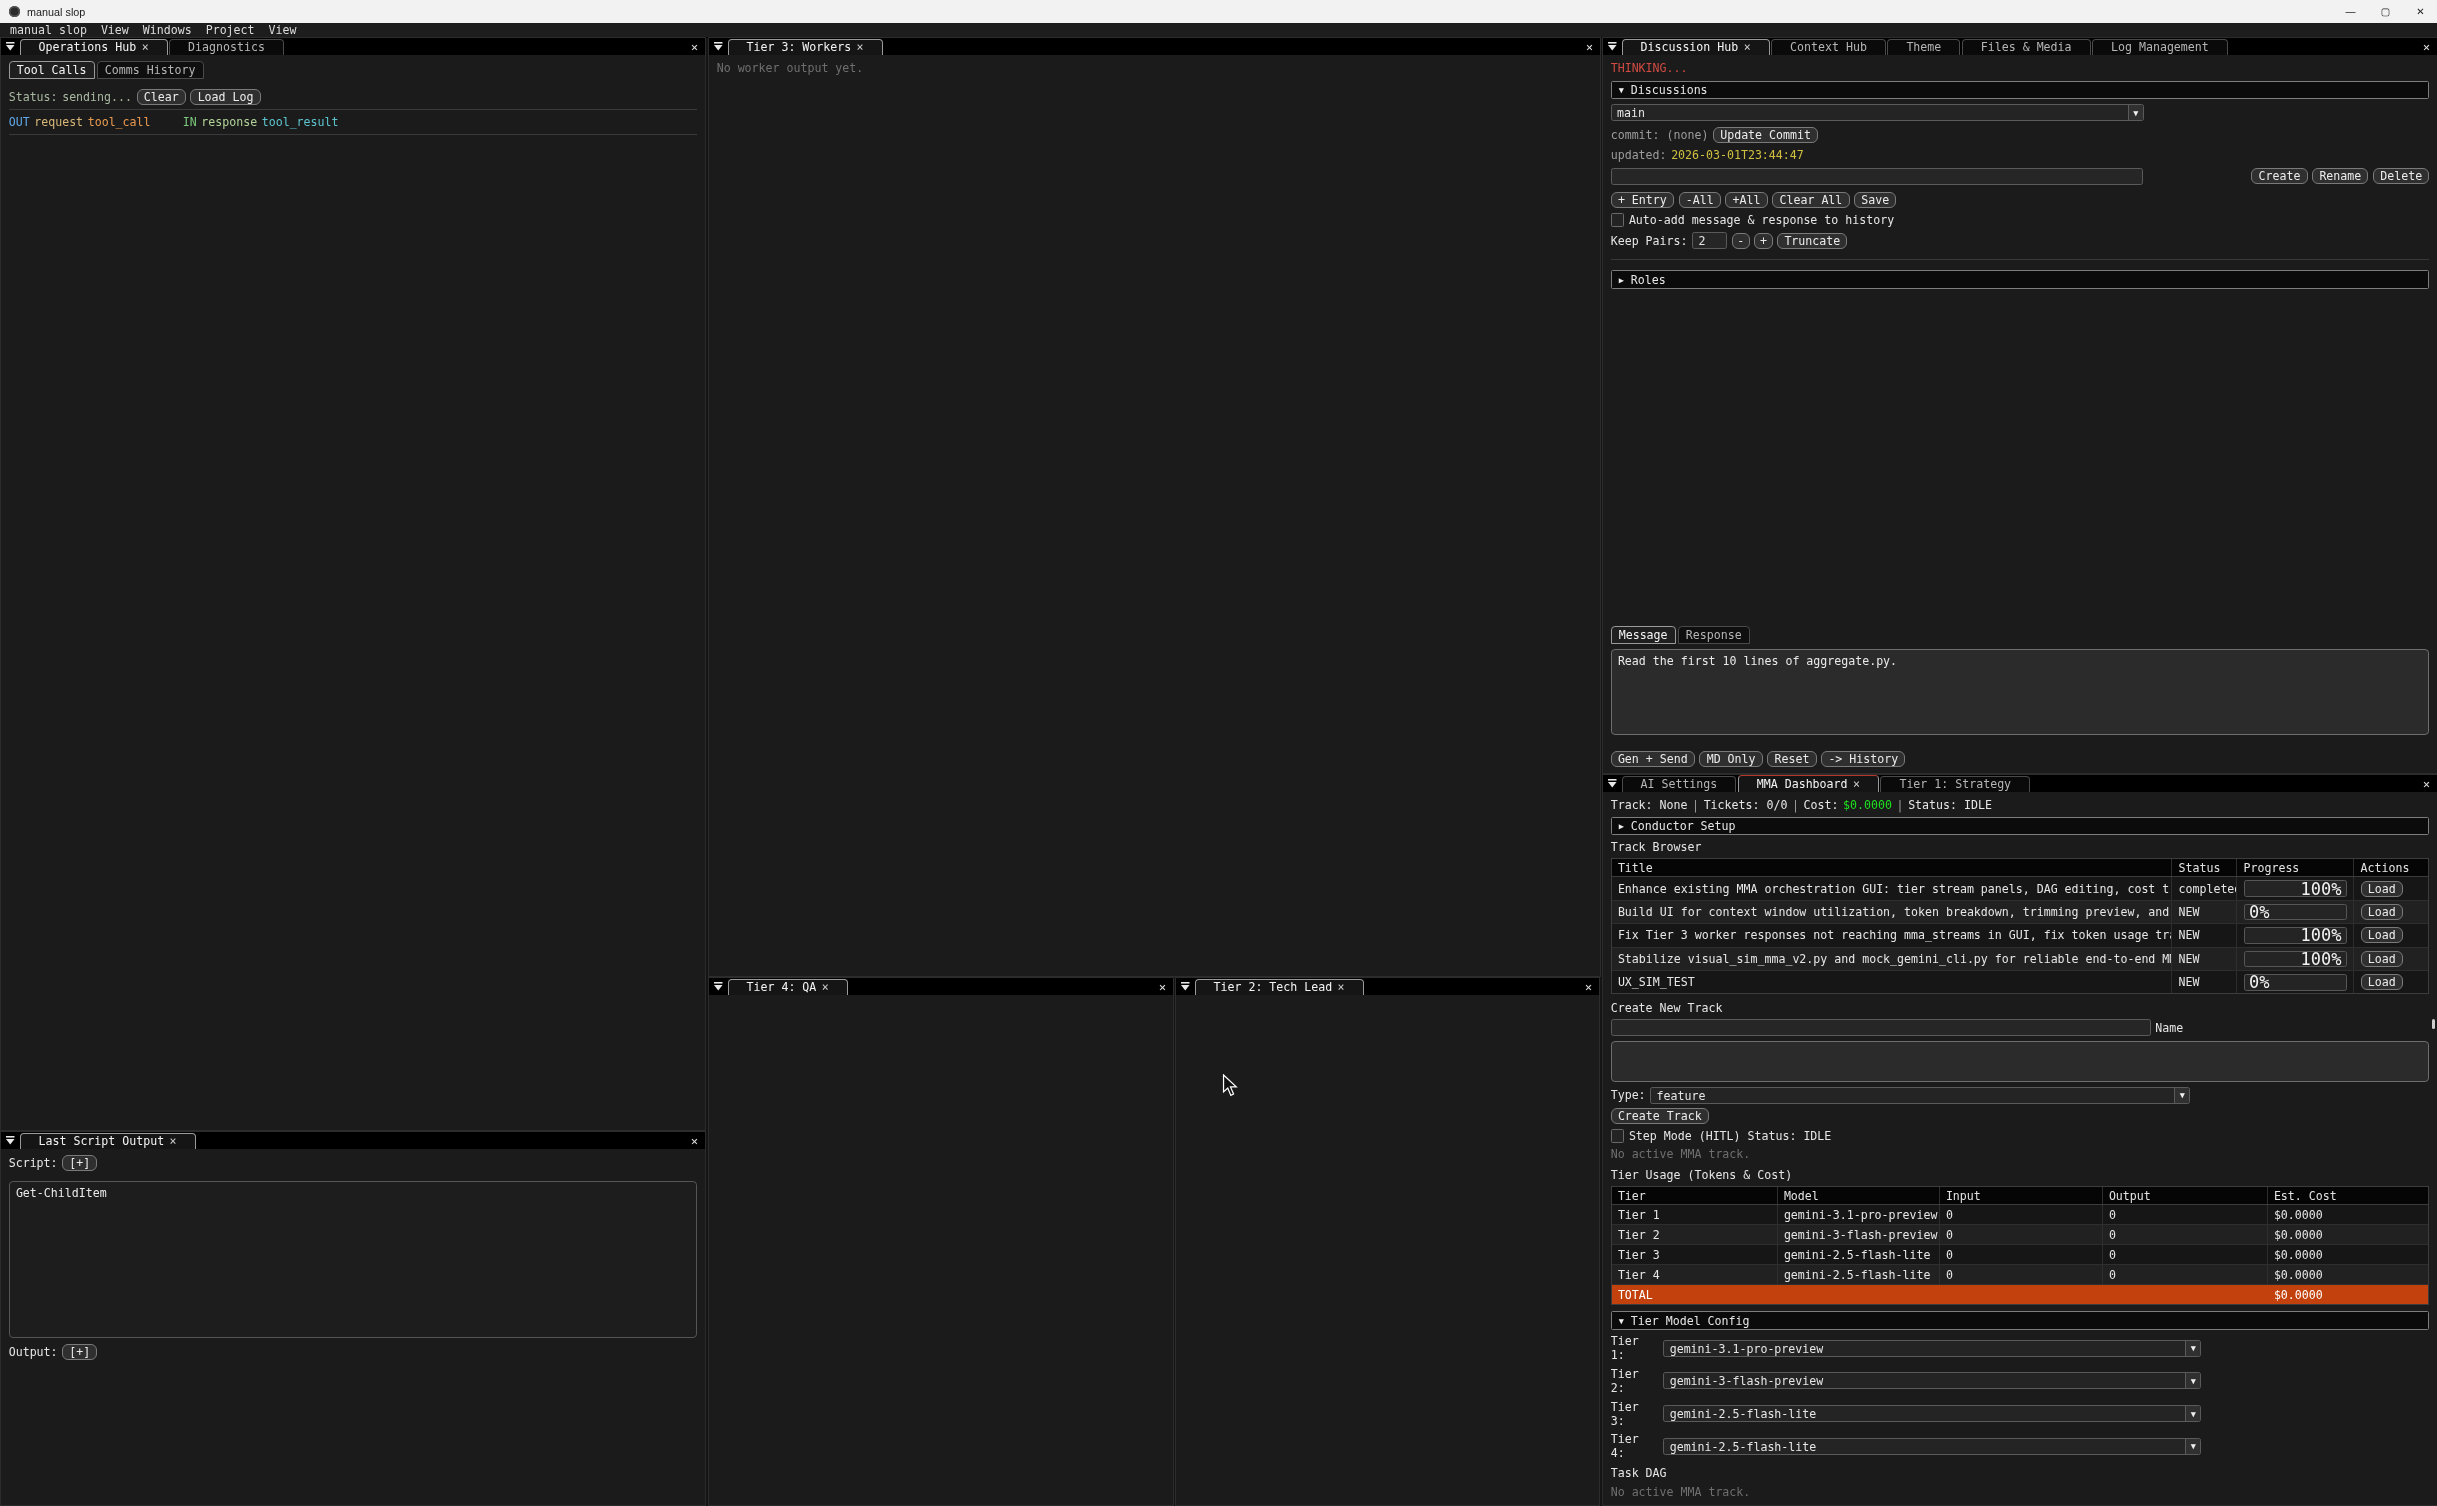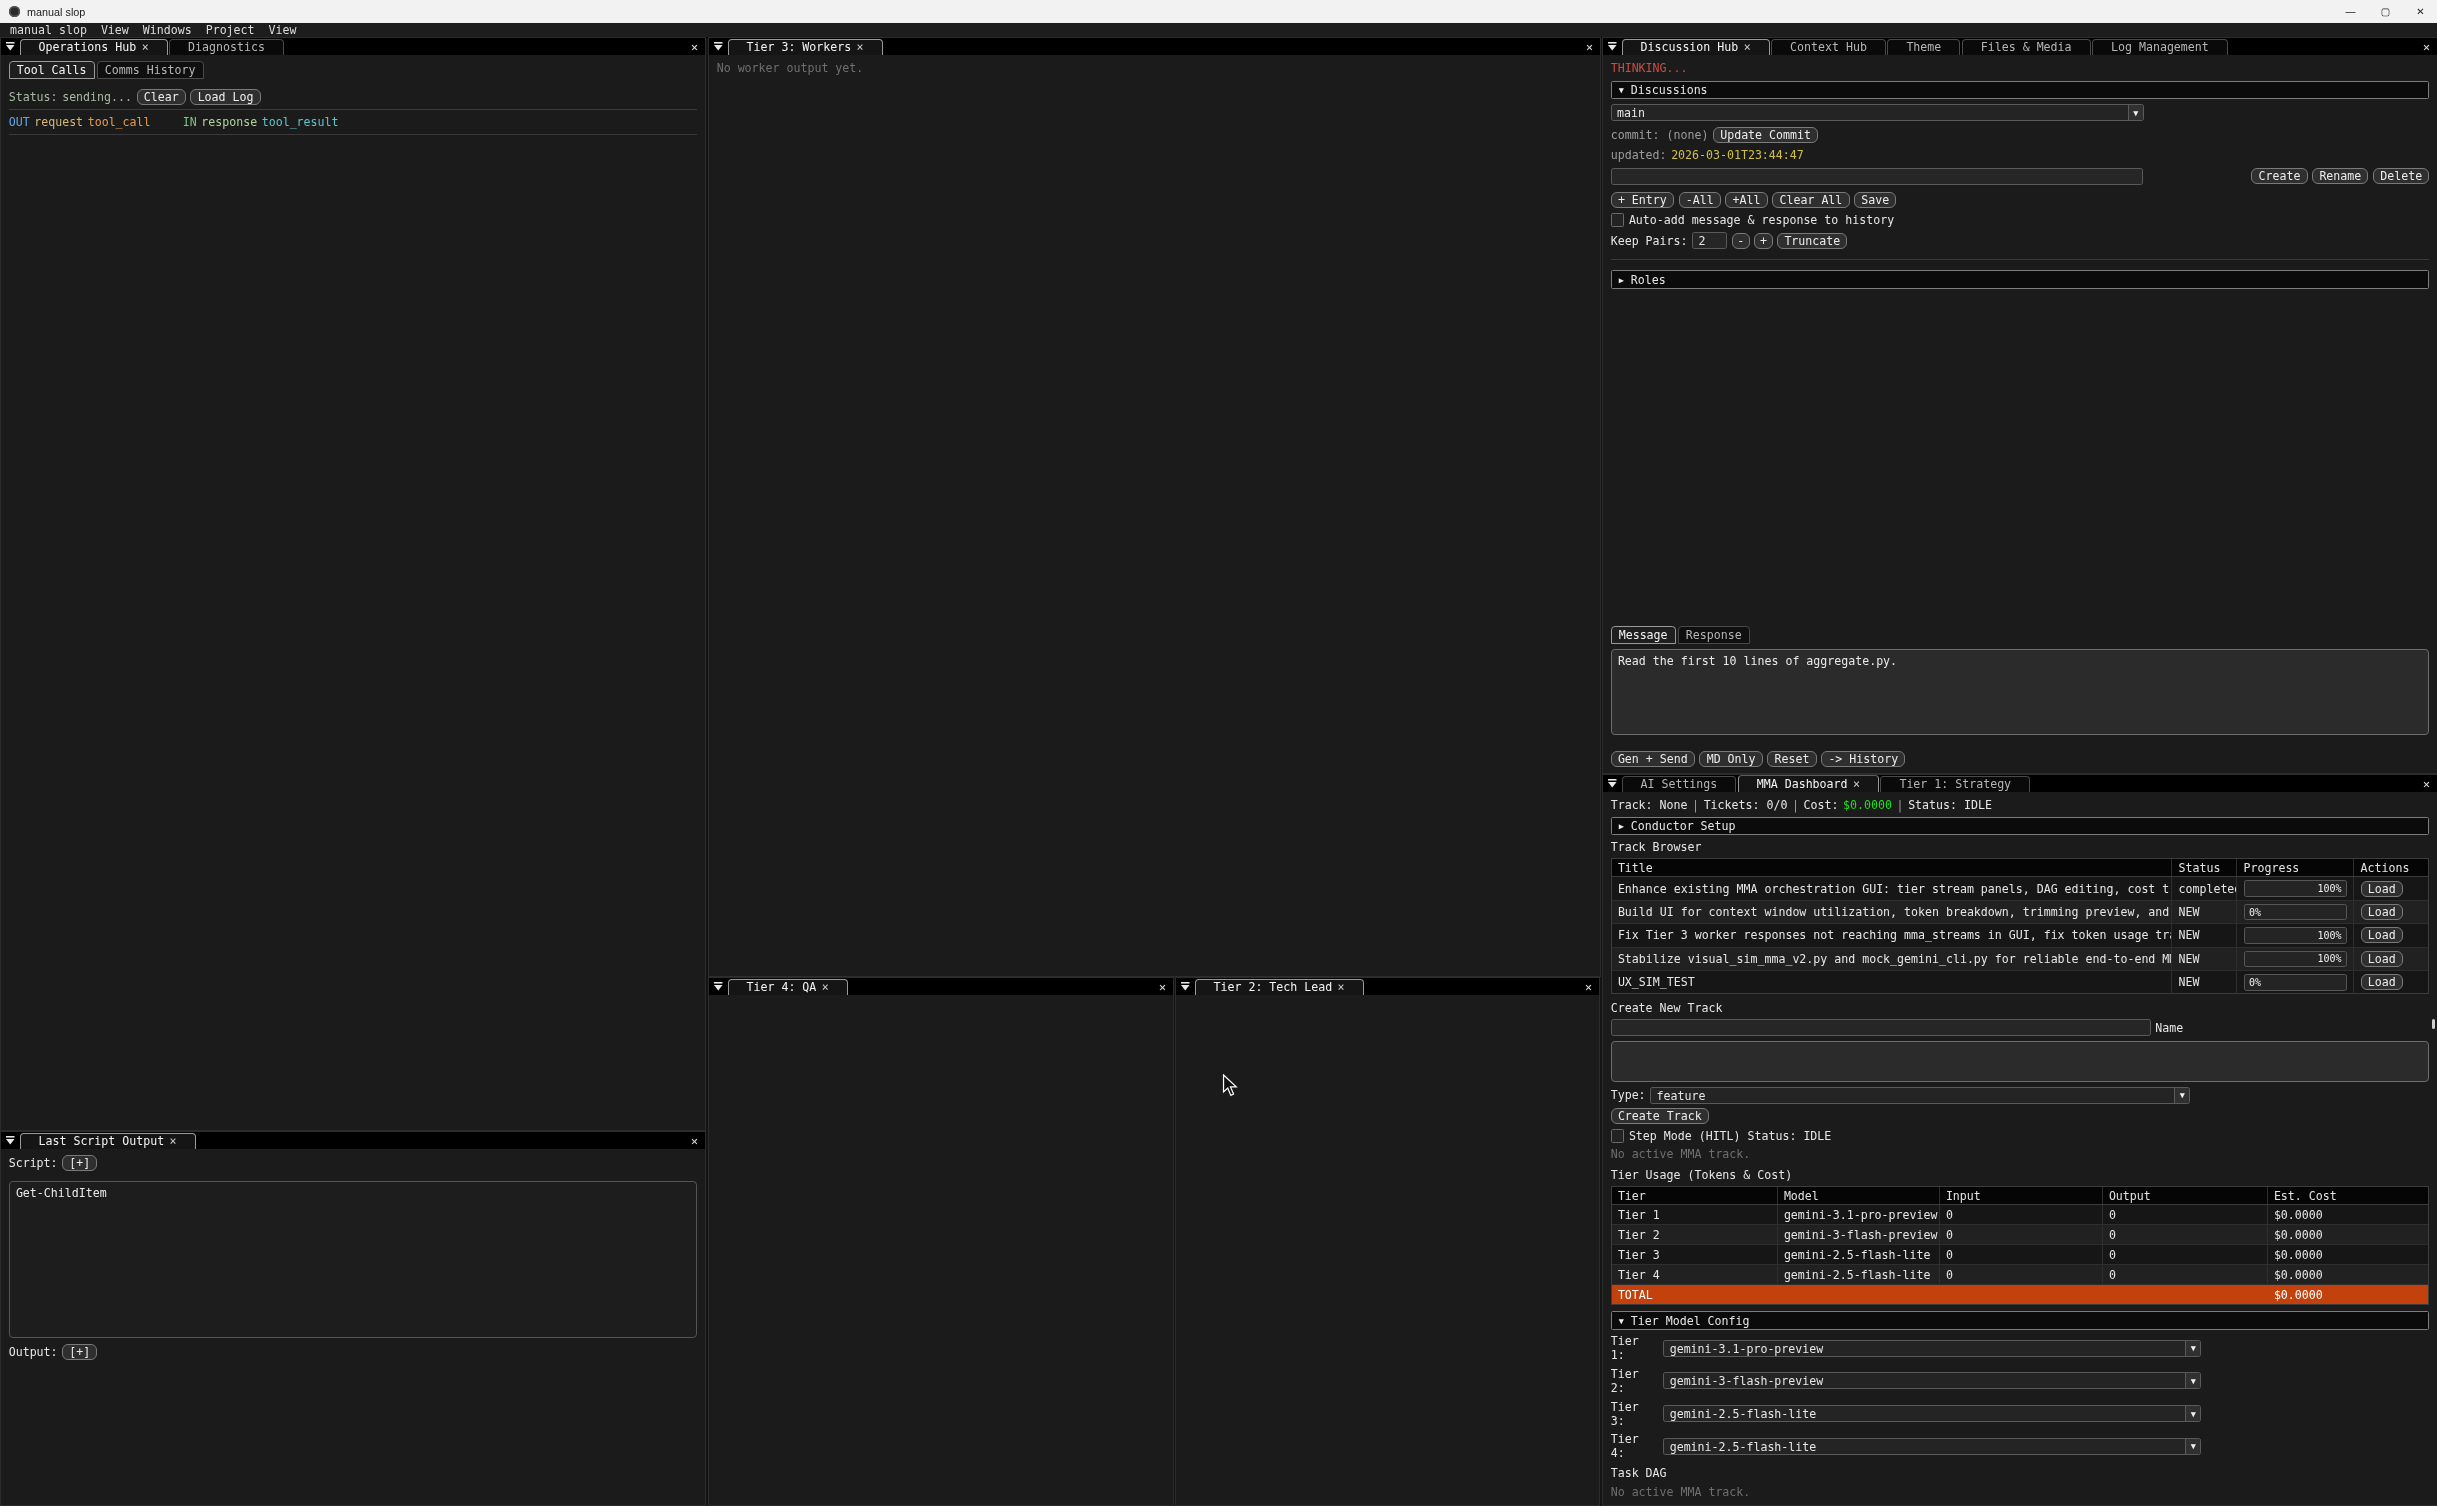--- a/index.html
+++ b/index.html
@@ -60,21 +60,21 @@
   .cell:last-child{border-right:none}
   .c-title{flex:1}.c-status{flex:0 0 65px}.c-prog{flex:0 0 117px}.c-act{flex:0 0 74px}
   .u-tier{flex:0 0 166px}.u-model{flex:0 0 162px}.u-in{flex:0 0 163px}.u-out{flex:0 0 165px}.u-cost{flex:1}
   .trow.total{background:#c2410c;color:#fff;height:19px;border-bottom:none}
   .trow.total .cell{border-right:none}
   .urow{height:19px}
   
   .pbar{position:relative;width:106px;height:14.6px;background:#242424;border:0.8px solid #565656;
         border-radius:2.3px;overflow:hidden}
   .pfill{height:100%;background:#1ee11e;border-radius:1.5px}
-  .plbl{position:absolute;top:0;height:100%;display:flex;align-items:center;font-size:10px;color:#f2f2f2}
+  .plbl{position:absolute;top:0;height:100%;display:flex;align-items:center;font-size:17px;color:#f2f2f2}
   .pbar.full .plbl{right:4.6px}
   .pbar.empty .plbl{left:4.6px}
   
   .green{color:#1ee11e}
   .thinking{color:#d14b42}
   .yellow{color:#cfc13f}
   .statusgreen{color:#a9b9a2}
   .c-out{color:#5fa8ea}.c-req{color:#d8b878}.c-tc{color:#e89a50}
   .c-in{color:#7bc87b}.c-resp{color:#b2d49a}.c-tr{color:#5cc5cf}
   .itabs{display:flex;gap:2.3px;flex:0 0 auto}

